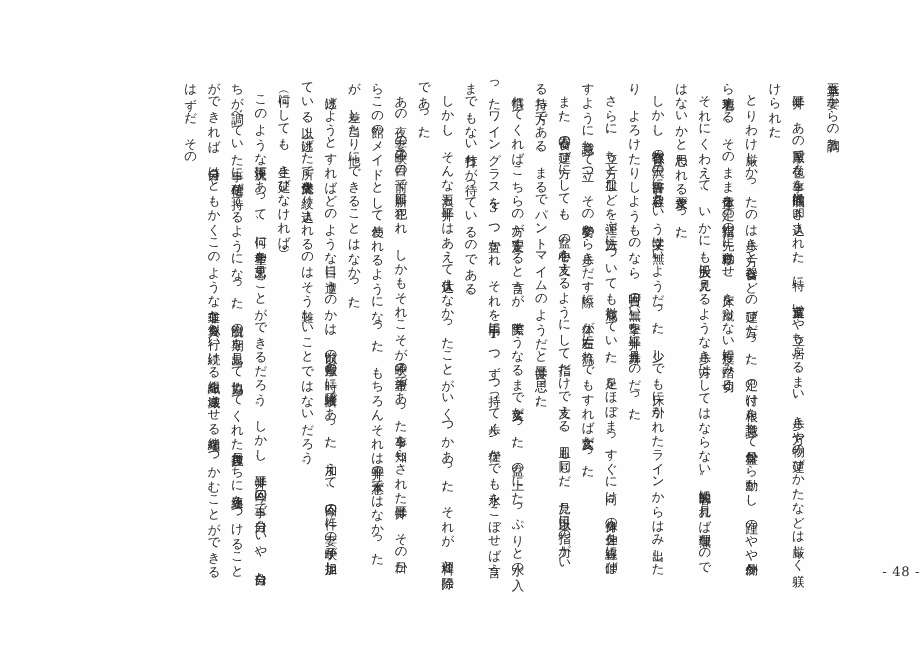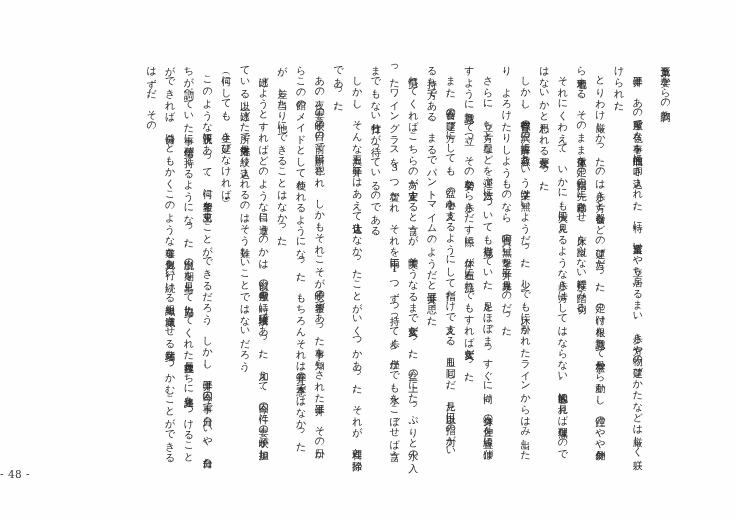--- a/index.html
+++ b/index.html
@@ -39,22 +39,22 @@
   }
   .vtext p {
     margin: 0;
     text-indent: 1em;
     line-break: normal;
   }
   .folio {
     position: absolute;
     left: 0;
     right: 0;
-    bottom: 40px;
-    text-align: left;
+    bottom: 56px;
+    text-align: right;
     font-size: 10.5px;
     letter-spacing: 0.5px;
     color: #333333;
     margin-top: 43px;
   }
 </style>
 </head>
 <body>
 
 <div class="sheet">

